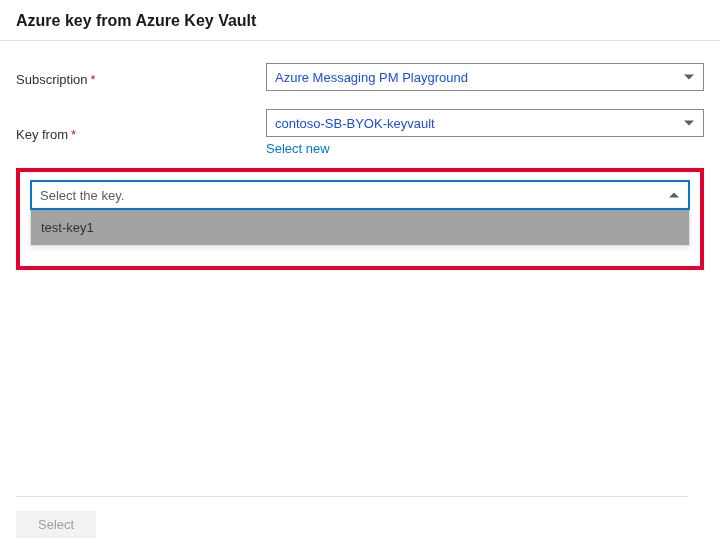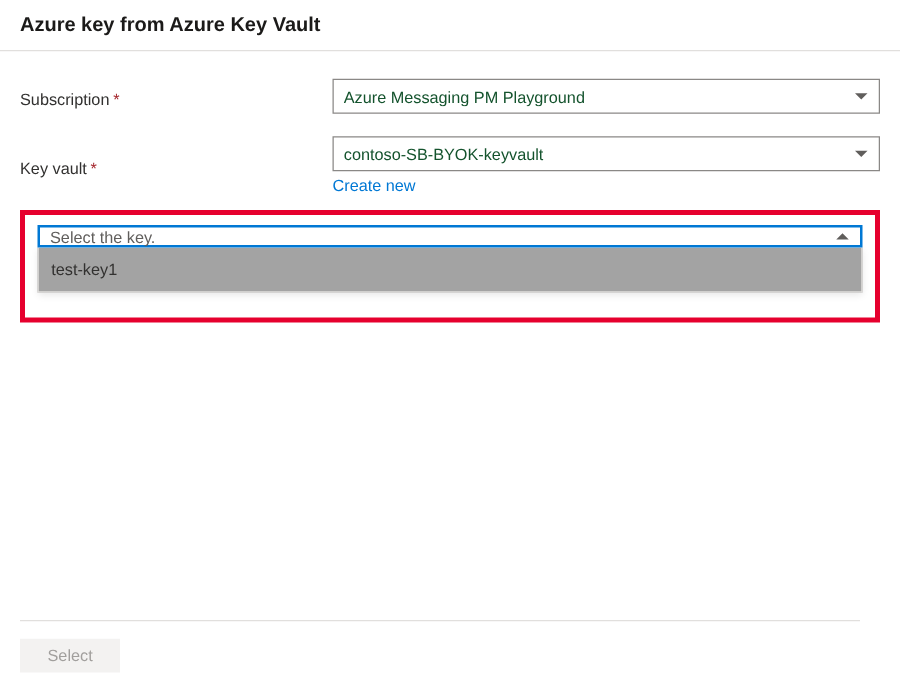--- a/index.html
+++ b/index.html
@@ -48,21 +48,21 @@
       height: 28px;
       border: 1px solid #8a8886;
       background: #fff;
       display: flex;
       align-items: center;
       padding: 0 28px 0 8px;
       cursor: pointer;
     }
     .dropdown .value {
       font-size: 13px;
-      color: #14532d;
+      color: #1d4ed8;
       white-space: nowrap;
       overflow: hidden;
       text-overflow: ellipsis;
     }
     .dropdown .placeholder { color: #605e5c; }
     .chevron {
       position: absolute;
       right: 8px;
       top: 50%;
       transform: translateY(-50%);
@@ -79,21 +79,21 @@
       cursor: pointer;
     }
     
     .key-highlight {
       border: 4px solid #e6002e;
       padding: 8px 10px 20px;
       margin-top: -6px;
     }
     .key-dropdown {
       border: 2px solid #0078d4;
-      height: 18px;
+      height: 30px;
     }
     .dropdown-options {
       border: 1px solid #e1dfdd;
       border-top: none;
       background: #a3a3a3;
       box-shadow: 0 2px 6px rgba(0,0,0,0.1);
     }
     .dropdown-option {
       padding: 10px 10px;
       font-size: 13px;
@@ -142,32 +142,32 @@
           <svg viewBox="0 0 12 12">
               <path d="M1 3.5l5 5 5-5"></path>
             </svg>
         </span>
       </div>
     </div>
   </div>
 
   <div class="form-row">
     <div class="form-label">
-      <span>Key vault</span><span class="req">*</span>
+      <span>Key from</span><span class="req">*</span>
     </div>
     <div class="form-control-wrap">
       <div class="dropdown">
         <span class="value">contoso-SB-BYOK-keyvault</span>
         <span class="chevron">
           <svg viewBox="0 0 12 12">
               <path d="M1 3.5l5 5 5-5"></path>
             </svg>
         </span>
       </div>
-      <a class="link">Create new</a>
+      <a class="link">Select new</a>
     </div>
   </div>
 
   <div class="form-row">
     <div class="form-control-wrap">
       <div class="key-highlight">
         <div class="dropdown key-dropdown">
           <span class="value placeholder">Select the key.</span>
           <span class="chevron up">
             <svg viewBox="0 0 12 12">

